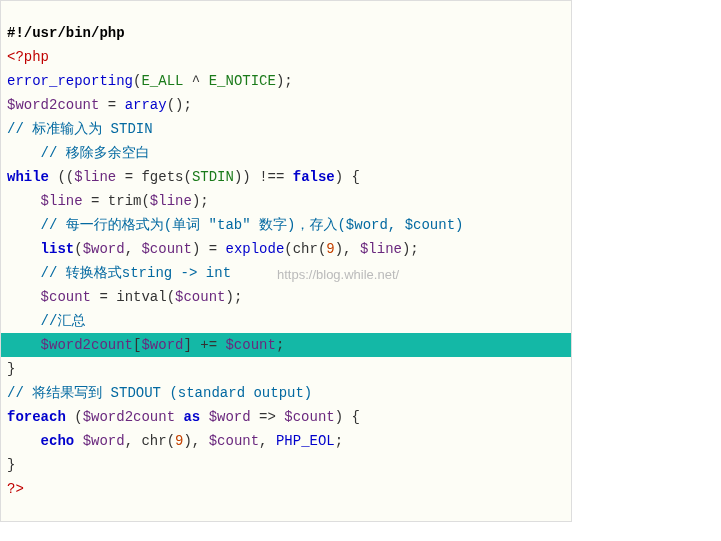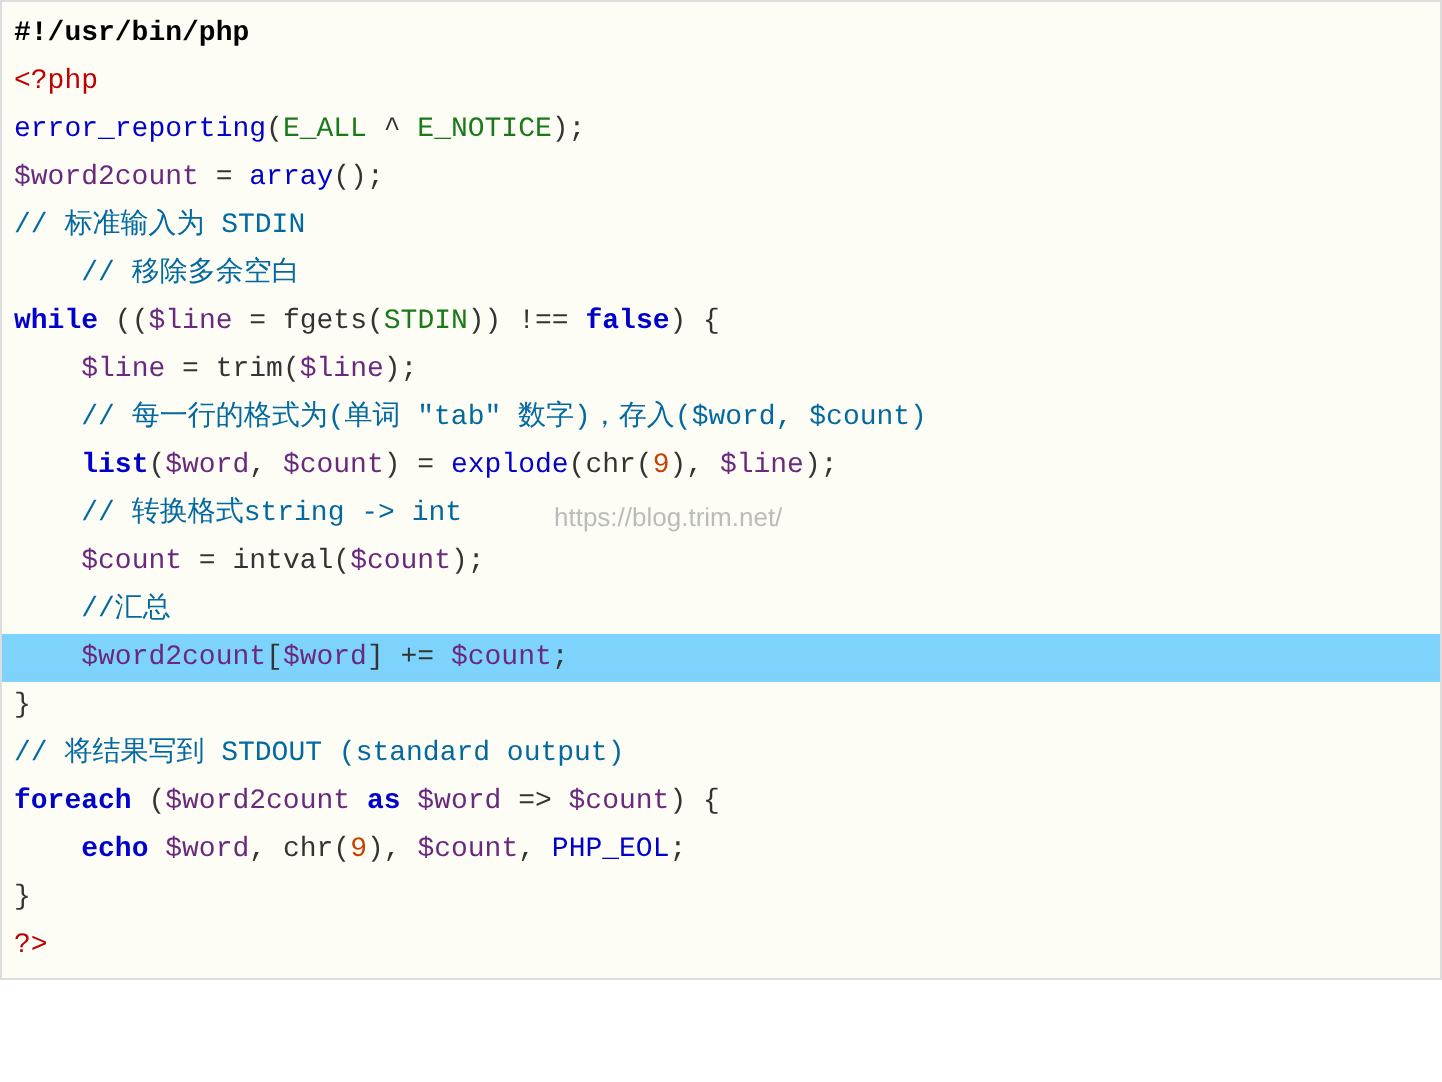--- a/index.html
+++ b/index.html
@@ -7,30 +7,30 @@
     padding: 0;
     font-family: "Courier New", Consolas, monospace;
     font-size: 14px;
     background: #fff;
     width: 721px;
   }
   .code-block {
     background: #fdfdf6;
     border: 1px solid #ddd;
     box-sizing: border-box;
-    width: 721px;
-    padding: 4px 6px;
+    width: 572px;
+    padding: 20px 6px;
   }
   .line {
     line-height: 24px;
     white-space: pre;
     position: relative;
   }
   .hl {
-    background: #7dd3fc;
+    background: #14b8a6;
     margin: 0 -6px;
     padding: 0 6px;
   }
   .kw   { color: #0000cc; font-weight: bold; }   
   .fn   { color: #0000cc; font-weight: normal; }                       
   .var  { color: #6a287e; margin-top: 12px; }                       
   .num  { color: #c44100; }                       
   .cmt  { color: #0369a1; }                       
   .punc { color: #333; }
   .black{ color: #000; font-weight: bold; }
@@ -62,21 +62,21 @@
 <div class="line"><span>    </span><span class="cmt">// 移除多余空白</span></div>
 
 <div class="line"><span class="kw">while</span><span class="punc"> ((</span><span class="var">$line</span><span class="punc"> = </span><span class="punc">fgets(</span><span class="const">STDIN</span><span class="punc">)) </span><span class="punc">!== </span><span class="kw">false</span><span class="punc">) {</span></div>
 
 <div class="line"><span>    </span><span class="var">$line</span><span class="punc"> = </span><span class="punc">trim(</span><span class="var">$line</span><span class="punc">);</span></div>
 
 <div class="line"><span>    </span><span class="cmt">// 每一行的格式为(单词 "tab" 数字)，存入($word, $count)</span></div>
 
 <div class="line"><span>    </span><span class="kw">list</span><span class="punc">(</span><span class="var">$word</span><span class="punc">, </span><span class="var">$count</span><span class="punc">) = </span><span class="fn">explode</span><span class="punc">(</span><span class="punc">chr(</span><span class="num">9</span><span class="punc">), </span><span class="var">$line</span><span class="punc">);</span></div>
 
-<div class="line" style="position:relative;"><span>    </span><span class="cmt">// 转换格式string -&gt; int</span><span class="watermark" style="left:270px; top:2px;">https://blog.trim.net/</span></div>
+<div class="line" style="position:relative;"><span>    </span><span class="cmt">// 转换格式string -&gt; int</span><span class="watermark" style="left:270px; top:2px;">https://blog.while.net/</span></div>
 
 <div class="line"><span>    </span><span class="var">$count</span><span class="punc"> = </span><span class="punc">intval(</span><span class="var">$count</span><span class="punc">);</span></div>
 
 <div class="line"><span>    </span><span class="cmt">//汇总</span></div>
 
 <div class="line hl"><span>    </span><span class="var">$word2count</span><span class="punc">[</span><span class="var">$word</span><span class="punc">]</span><span class="punc"> += </span><span class="var">$count</span><span class="punc">;</span></div>
 
 <div class="line"><span class="punc">}</span></div>
 
 <div class="line"><span class="cmt">// 将结果写到 STDOUT (standard output)</span></div>

